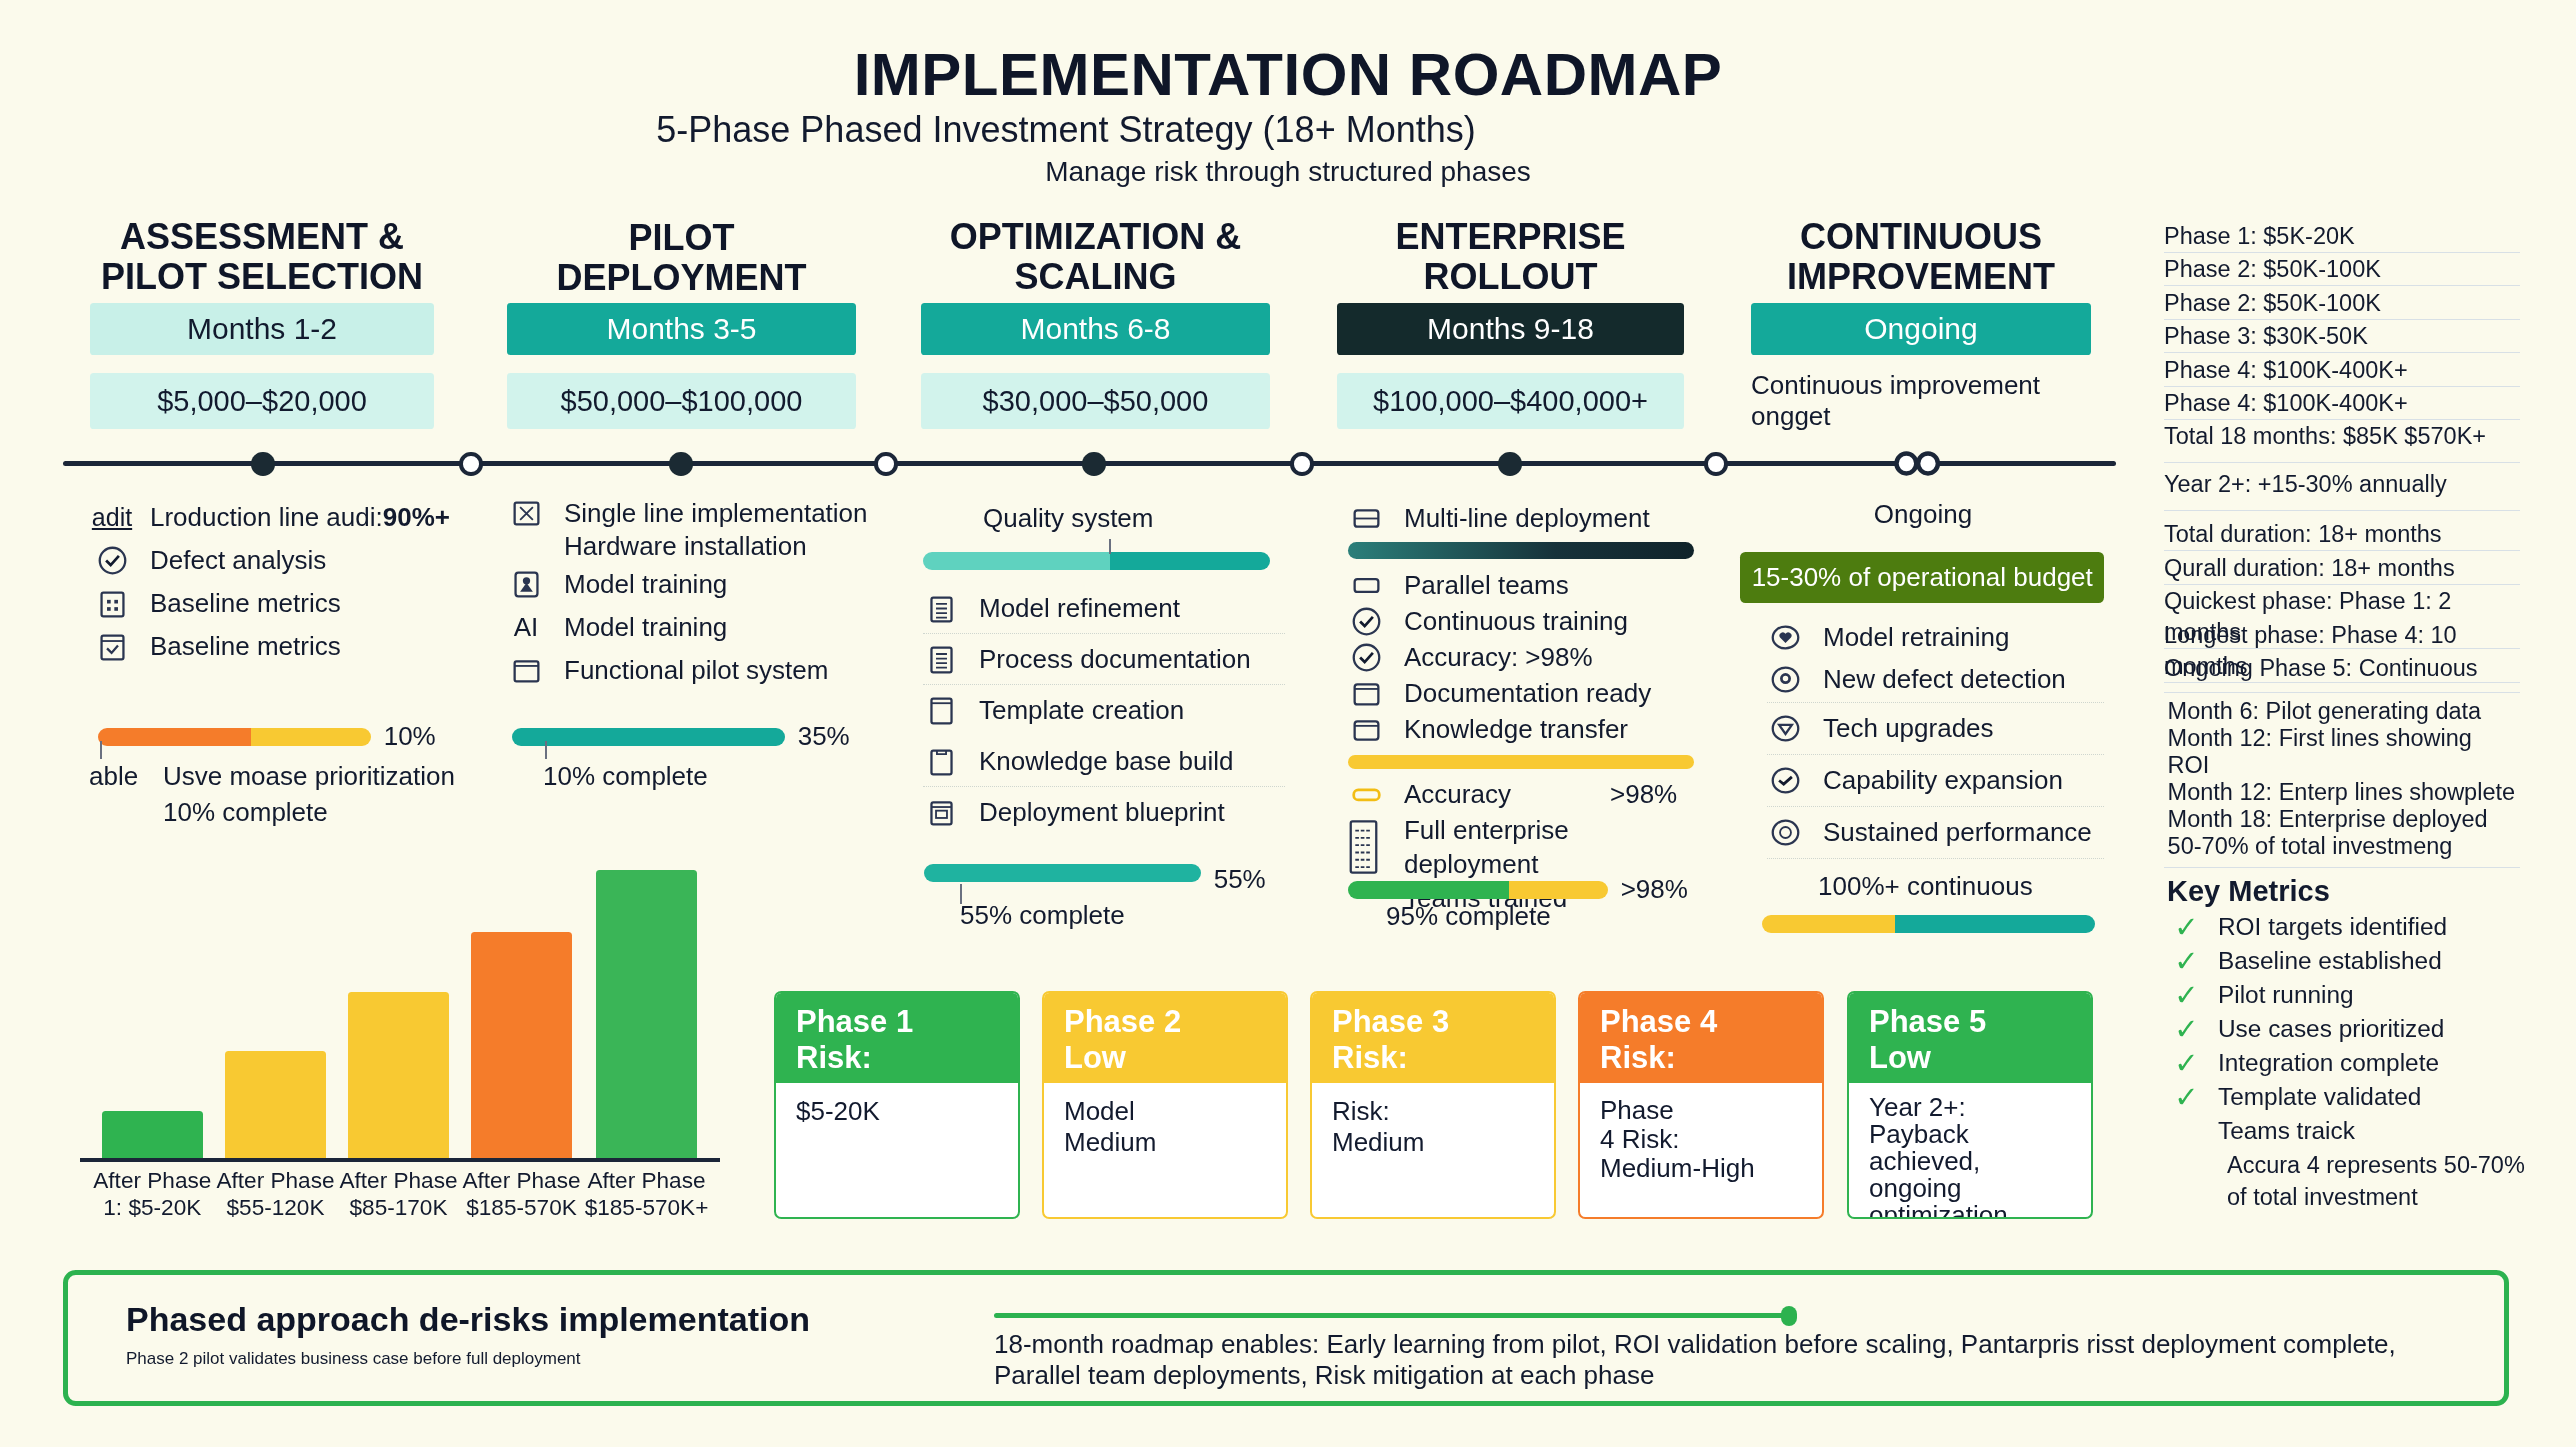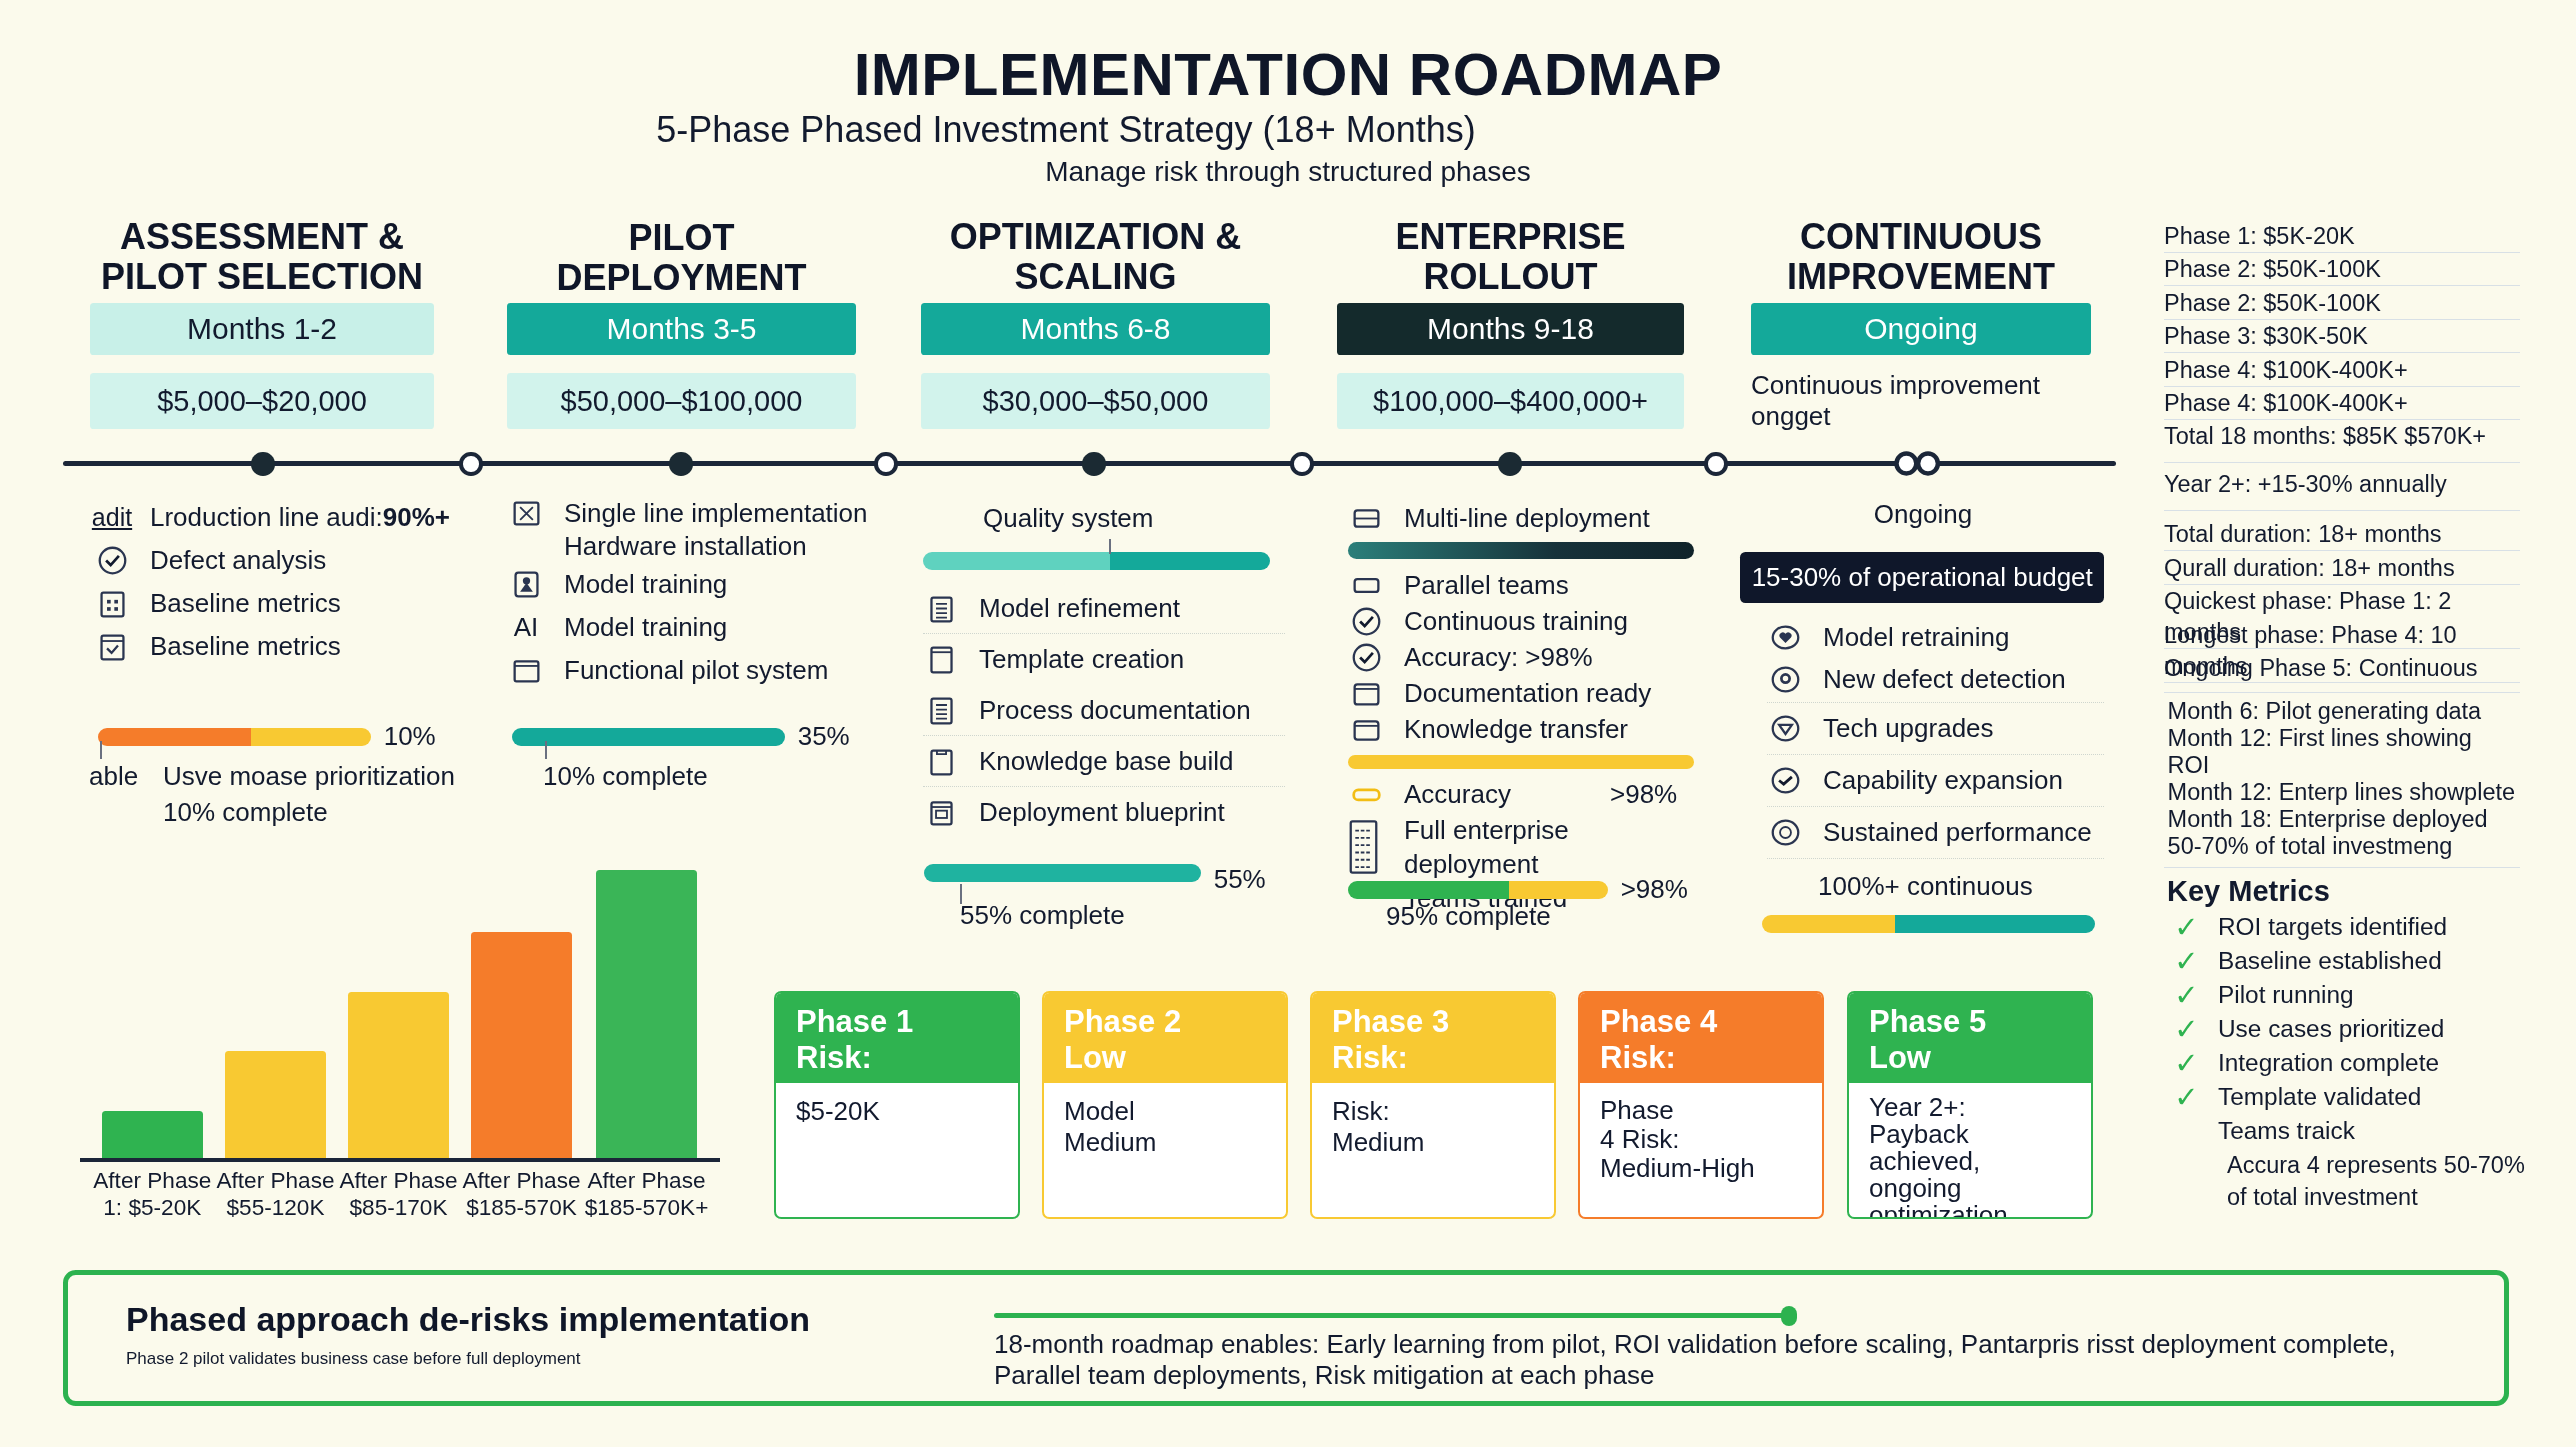--- a/index.html
+++ b/index.html
@@ -237,37 +237,37 @@
   <div style="margin-top:11px;">
     <div class="item dotsep" style="height:51px;">
       <span class="ico">
           <svg viewBox="0 0 34 34">
             <rect x="6" y="5" width="22" height="26" rx="2" fill="none" stroke="#2a3550" stroke-width="2.5"></rect>
             <path d="M11 12h12M11 17h12M11 22h12M11 27h12" stroke="#2a3550" stroke-width="2"></path>
           </svg>
         </span>
       <span>Model refinement</span>
     </div>
+    <div class="item dotsep" style="height:51px;">
+      <span class="ico">
+          <svg viewBox="0 0 34 34">
+            <rect x="6" y="4" width="22" height="27" rx="2" fill="none" stroke="#2a3550" stroke-width="2.5"></rect>
+            <path d="M11 11h12M11 16h12M11 21h12M11 26h12" stroke="#2a3550" stroke-width="2"></path>
+          </svg>
+        </span>
+      <span>Process documentation</span>
+    </div>
     <div class="item" style="height:51px;">
       <span class="ico">
           <svg viewBox="0 0 34 34">
             <rect x="6" y="4" width="22" height="27" rx="2" fill="none" stroke="#2a3550" stroke-width="2.5"></rect>
             <line x1="6" y1="9" x2="28" y2="9" stroke="#2a3550" stroke-width="2"></line>
           </svg>
         </span>
       <span>Template creation</span>
-    </div>
-    <div class="item dotsep" style="height:51px;">
-      <span class="ico">
-          <svg viewBox="0 0 34 34">
-            <rect x="6" y="4" width="22" height="27" rx="2" fill="none" stroke="#2a3550" stroke-width="2.5"></rect>
-            <path d="M11 11h12M11 16h12M11 21h12M11 26h12" stroke="#2a3550" stroke-width="2"></path>
-          </svg>
-        </span>
-      <span>Process documentation</span>
     </div>
     <div class="item dotsep" style="height:51px;">
       <span class="ico">
           <svg viewBox="0 0 34 34">
             <rect x="6" y="5" width="22" height="26" rx="2" fill="none" stroke="#2a3550" stroke-width="2.5"></rect>
             <path d="M12 5 v4 h10 v-4" fill="none" stroke="#2a3550" stroke-width="2"></path>
           </svg>
         </span>
       <span>Knowledge base build</span>
     </div>
@@ -378,21 +378,21 @@
         <span style="width:62%; background:#2fb350;"></span>
         <span style="width:38%; background:#f8c932;"></span>
       </div>
     <span class="txt" style="margin-left:12.7px;">&gt;98%</span>
   </div>
   <div class="txt" style="position:absolute; left:38px; top:27px; white-space:nowrap;">95% complete</div>
 </div>
 
 <div class="abs" style="left:1742px; top:499px; width:362px;">
   <div class="txt center">Ongoing</div>
-  <div style="margin:22px 0 0 -1.8px; width:364px; height:51px; background:#0f172a; color:#fff; border-radius:5.4px; font-size:26px; display:flex; align-items:center; justify-content:center;">15-30% of operational budget</div>
+  <div style="margin:22px 0 0 -1.8px; width:364px; height:51px; background:#4d7c0f; color:#fff; border-radius:5.4px; font-size:26px; display:flex; align-items:center; justify-content:center;">15-30% of operational budget</div>
   <div style="margin-top:14.5px; padding-left:25px;">
     <div class="item" style="height:40px;">
       <span class="ico">
           <svg viewBox="0 0 34 34">
             <ellipse cx="17" cy="17" rx="14" ry="12" fill="none" stroke="#2a3550" stroke-width="2.5"></ellipse>
             <path d="M17 23 l-6 -6 a3.5 3.5 0 0 1 6 -4 a3.5 3.5 0 0 1 6 4 z" fill="#2a3550"></path>
           </svg>
         </span>
       <span>Model retraining</span>
     </div>

